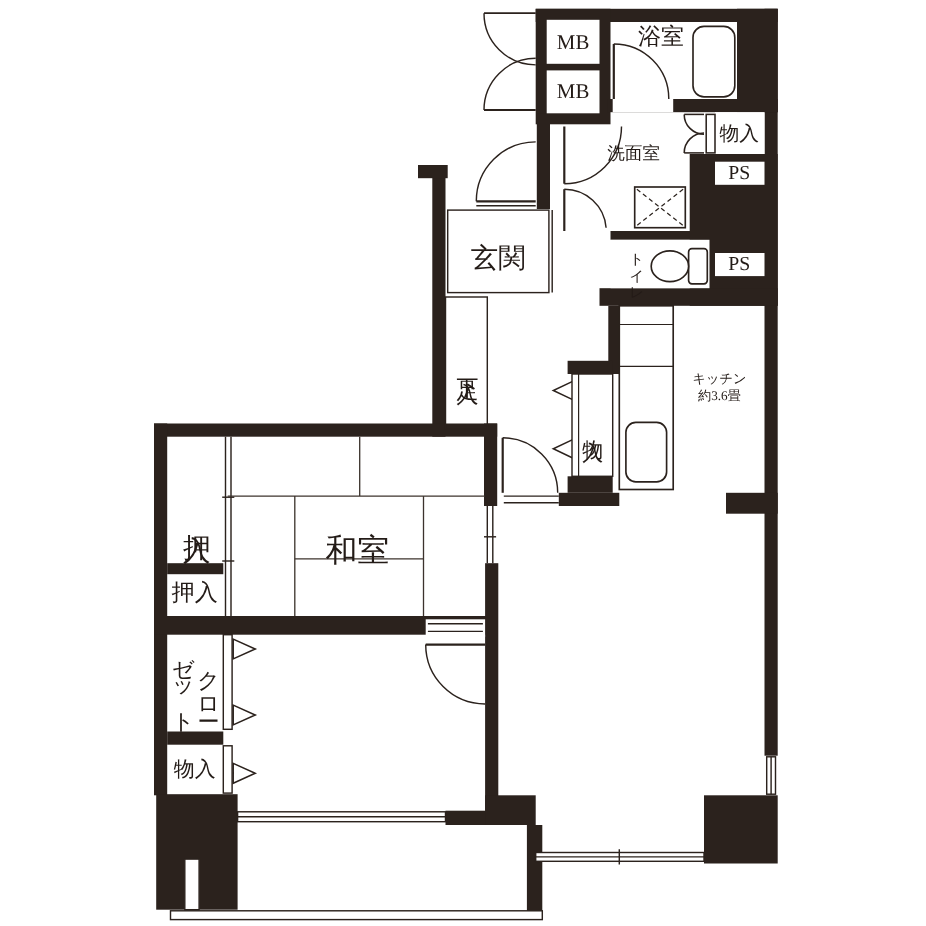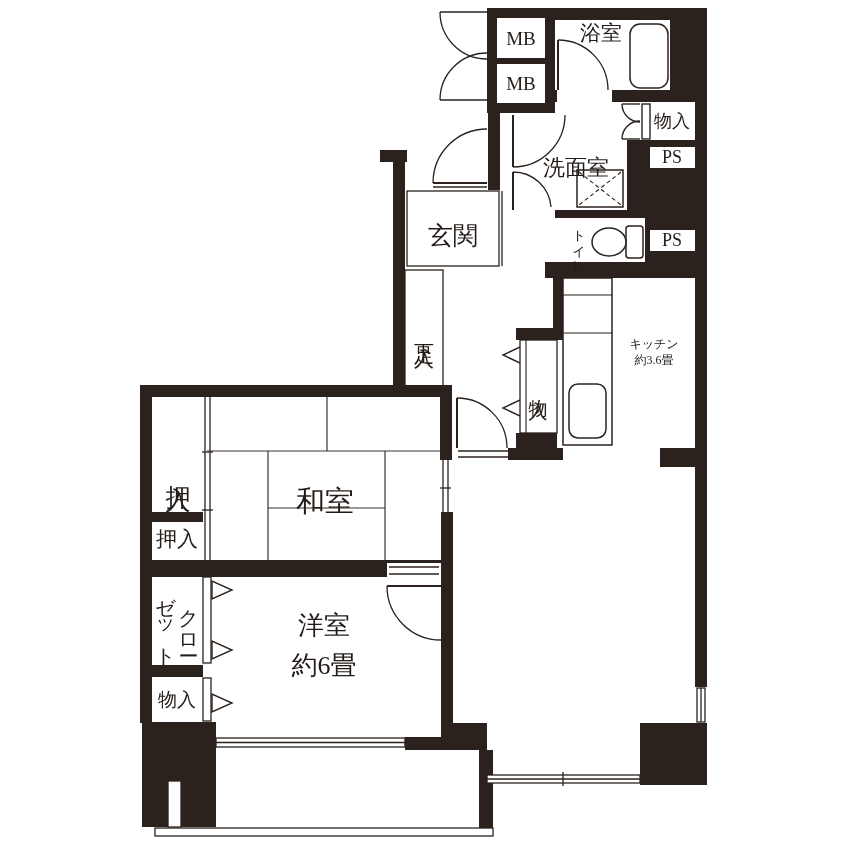--- a/index.html
+++ b/index.html
@@ -178,32 +178,30 @@
     <g>
       <rect x="520" y="340" width="37" height="93" stroke-width="1.3"></rect>
       <line x1="526" y1="340" x2="526" y2="433" stroke-width="1.1"></line>
     </g>
   </g>
 </svg>
 
   <div class="lbl" style="left:521px;top:39px;font-size:19px">MB</div>
   <div class="lbl" style="left:521px;top:84px;font-size:19px">MB</div>
   <div class="lbl" style="left:601px;top:33px;font-size:21px">浴室</div>
-  <div class="lbl" style="left:576px;top:168px;font-size:22px">洗面室</div>
+  <div class="lbl" style="left:576px;top:140px;font-size:16px">洗面室</div>
   <div class="lbl" style="left:672px;top:121px;font-size:18px">物入</div>
   <div class="lbl" style="left:672px;top:157px;font-size:18px">PS</div>
   <div class="lbl" style="left:672px;top:240px;font-size:18px">PS</div>
   <div class="lbl v" style="left:578px;top:244px;font-size:13px;letter-spacing:1px">トイレ</div>
   <div class="lbl" style="left:453px;top:236px;font-size:25px">玄関</div>
   <div class="lbl v" style="left:424px;top:331px;font-size:20px">下足入</div>
   <div class="lbl" style="left:654px;top:352px;font-size:12px">キッチン
 約3.6畳</div>
   <div class="lbl v" style="left:538px;top:386px;font-size:19px">物入</div>
   <div class="lbl v" style="left:177px;top:467px;font-size:25px">押入</div>
   <div class="lbl" style="left:177px;top:539px;font-size:21px">押入</div>
   <div class="lbl" style="left:325px;top:502px;font-size:29px">和室</div>
   <div class="lbl v" style="left:177px;top:621px;font-size:20px">クロー
 ゼット</div>
   <div class="lbl" style="left:177px;top:700px;font-size:19px">物入</div>
-  <div class="lbl" style="left:324px;top:646px;font-size:26px;line-height:1.55">洋室
-約6畳</div>
 
 </div>
 
 </body></html>

